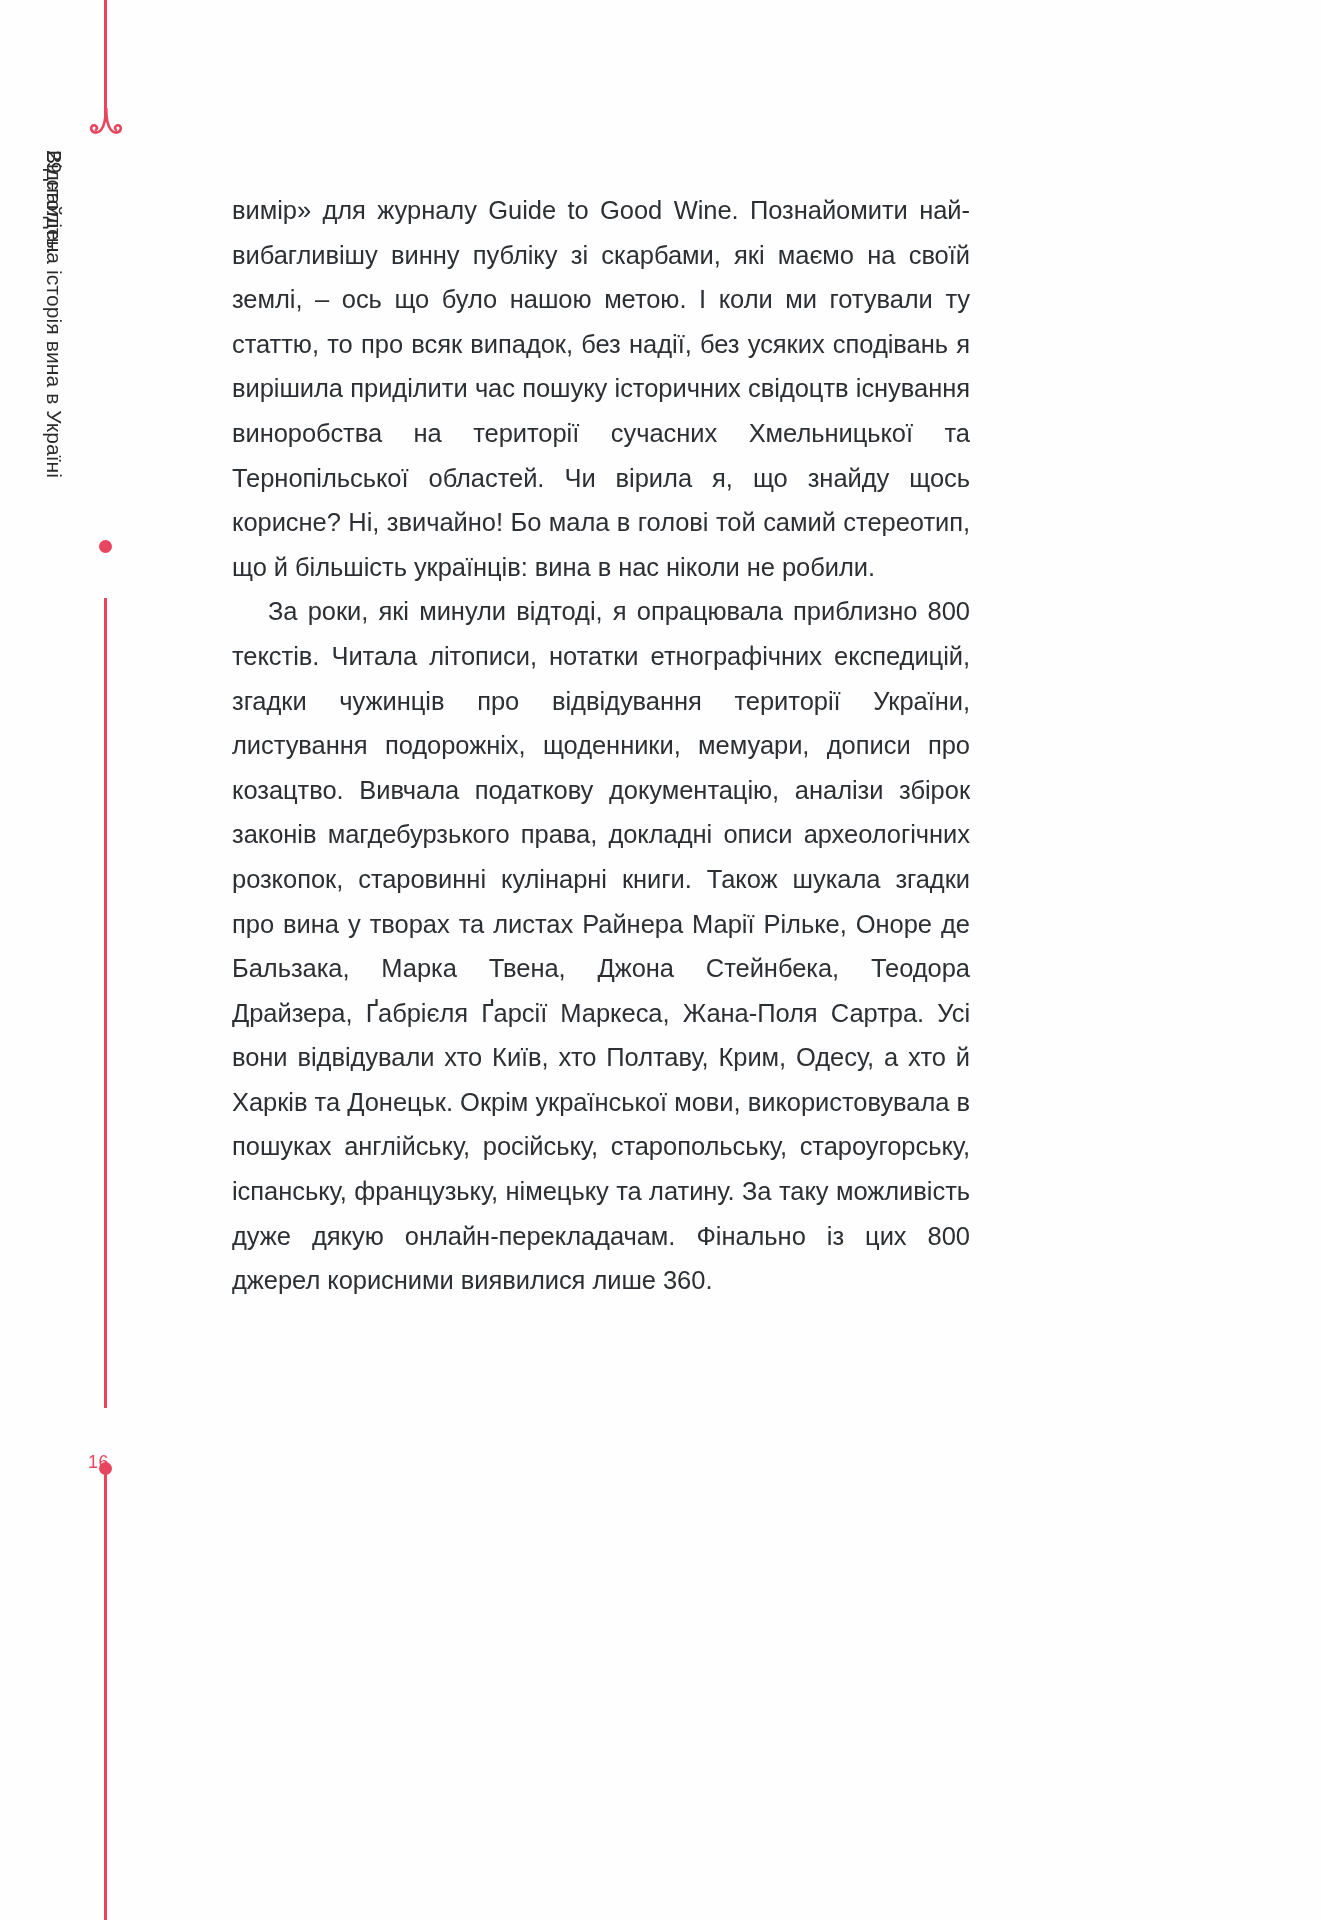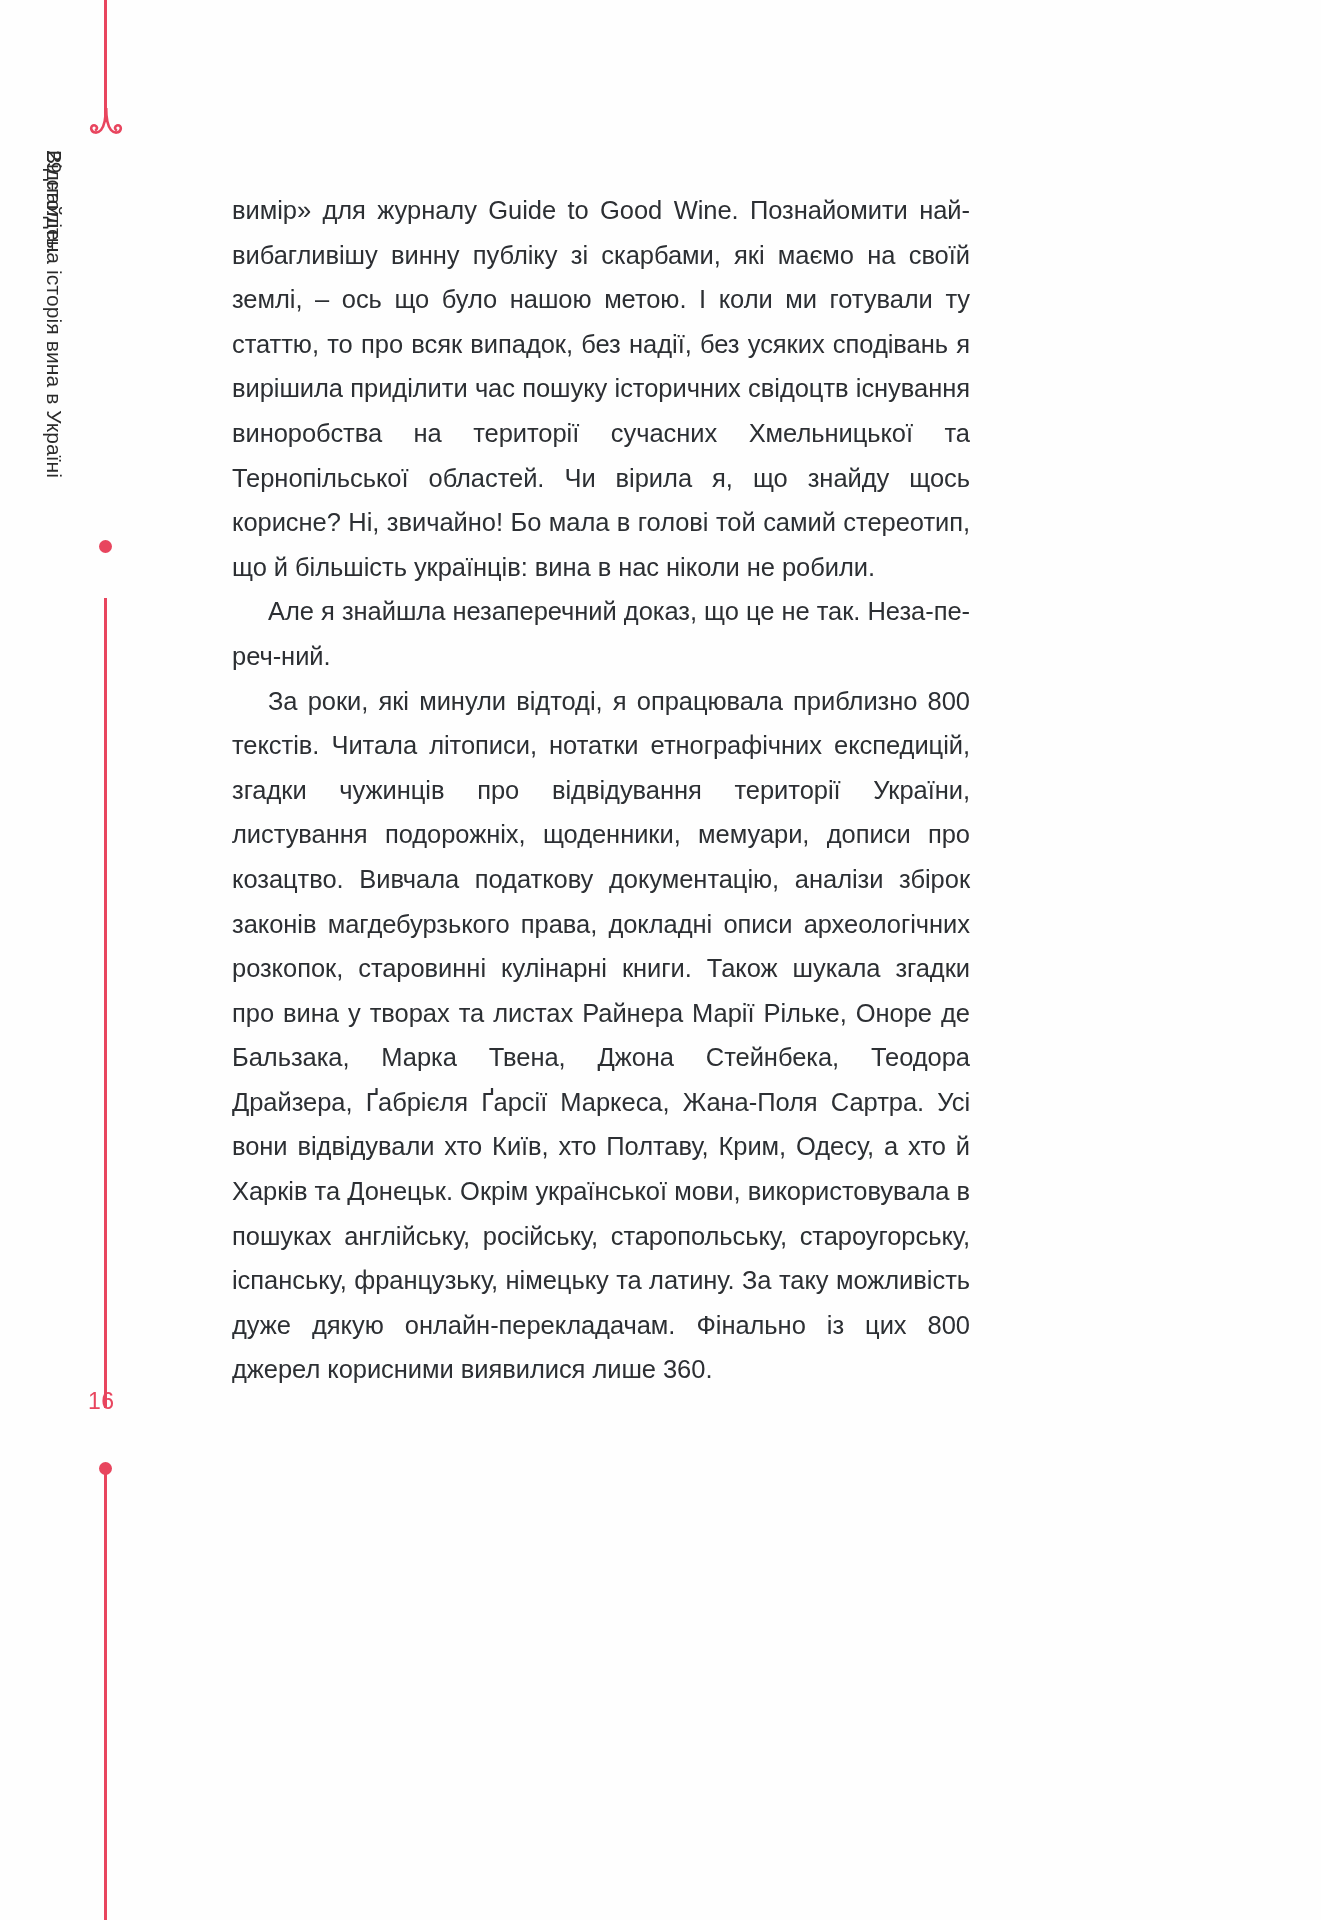--- a/index.html
+++ b/index.html
@@ -82,22 +82,22 @@
     left: 0;
     top: 0;
   }
   #rh-a { left: 0px;  top: 17px; }
   #rh-b { left: 0px;  top: -14px; }
 
   
   #page-number {
     position: absolute;
     left: 88px;
-    top: 1388px;
-    font-size: 23px;
+    top: 1452px;
+    font-size: 18px;
     color: #e8455e;
     letter-spacing: 0.5px;
   }
 
   
   #body-col {
     position: absolute;
     left: 225px;
     top: 188px;
     width: 738px;
@@ -143,17 +143,16 @@
 
   <div id="running-head">
     <span class="rh-line" id="rh-a">29 століть.</span>
     <span class="rh-line" id="rh-b">Віднайдена історія вина в Україні</span>
   </div>
 
   <div id="page-number">16</div>
 
   <div id="body-col">
     <p class="para">вимір» для журналу Guide to Good Wine. Познайомити най­вибагливішу винну публіку зі скарбами, які маємо на сво­їй землі, – ось що було нашою метою. І коли ми готували ту статтю, то про всяк випадок, без надії, без усяких споді­вань я вирішила приділити час пошуку історичних свідоцтв існування виноробства на території сучасних Хмельницької та Тернопільської областей. Чи вірила я, що знайду щось корисне? Ні, звичайно! Бо мала в голові той самий стерео­тип, що й більшість українців: вина в нас ніколи не робили.</p>
-    <p class="para indent">Але я знайшла незаперечний доказ, що це не так. Не­за-пе-реч-ний.</p>
     <p class="para indent">За роки, які минули відтоді, я опрацювала приблизно 800 текстів. Читала літописи, нотатки етнографічних експе­дицій, згадки чужинців про відвідування території України, листування подорожніх, щоденники, мемуари, дописи про козацтво. Вивчала податкову документацію, аналізи збірок законів магдебурзького права, докладні описи археологіч­них розкопок, старовинні кулінарні книги. Також шукала згадки про вина у творах та листах Райнера Марії Рільке, Оноре де Бальзака, Марка Твена, Джона Стейнбека, Тео­дора Драйзера, Ґабрієля Ґарсії Маркеса, Жана-Поля Сарт­ра. Усі вони відвідували хто Київ, хто Полтаву, Крим, Одесу, а хто й Харків та Донецьк. Окрім української мови, викорис­товувала в пошуках англійську, російську, старопольську, староугорську, іспанську, французьку, німецьку та латину. За таку можливість дуже дякую онлайн-перекладачам. Фі­нально із цих 800 джерел корисними виявилися лише 360.</p>
   </div>
 
 </div>
 
 </body></html>

